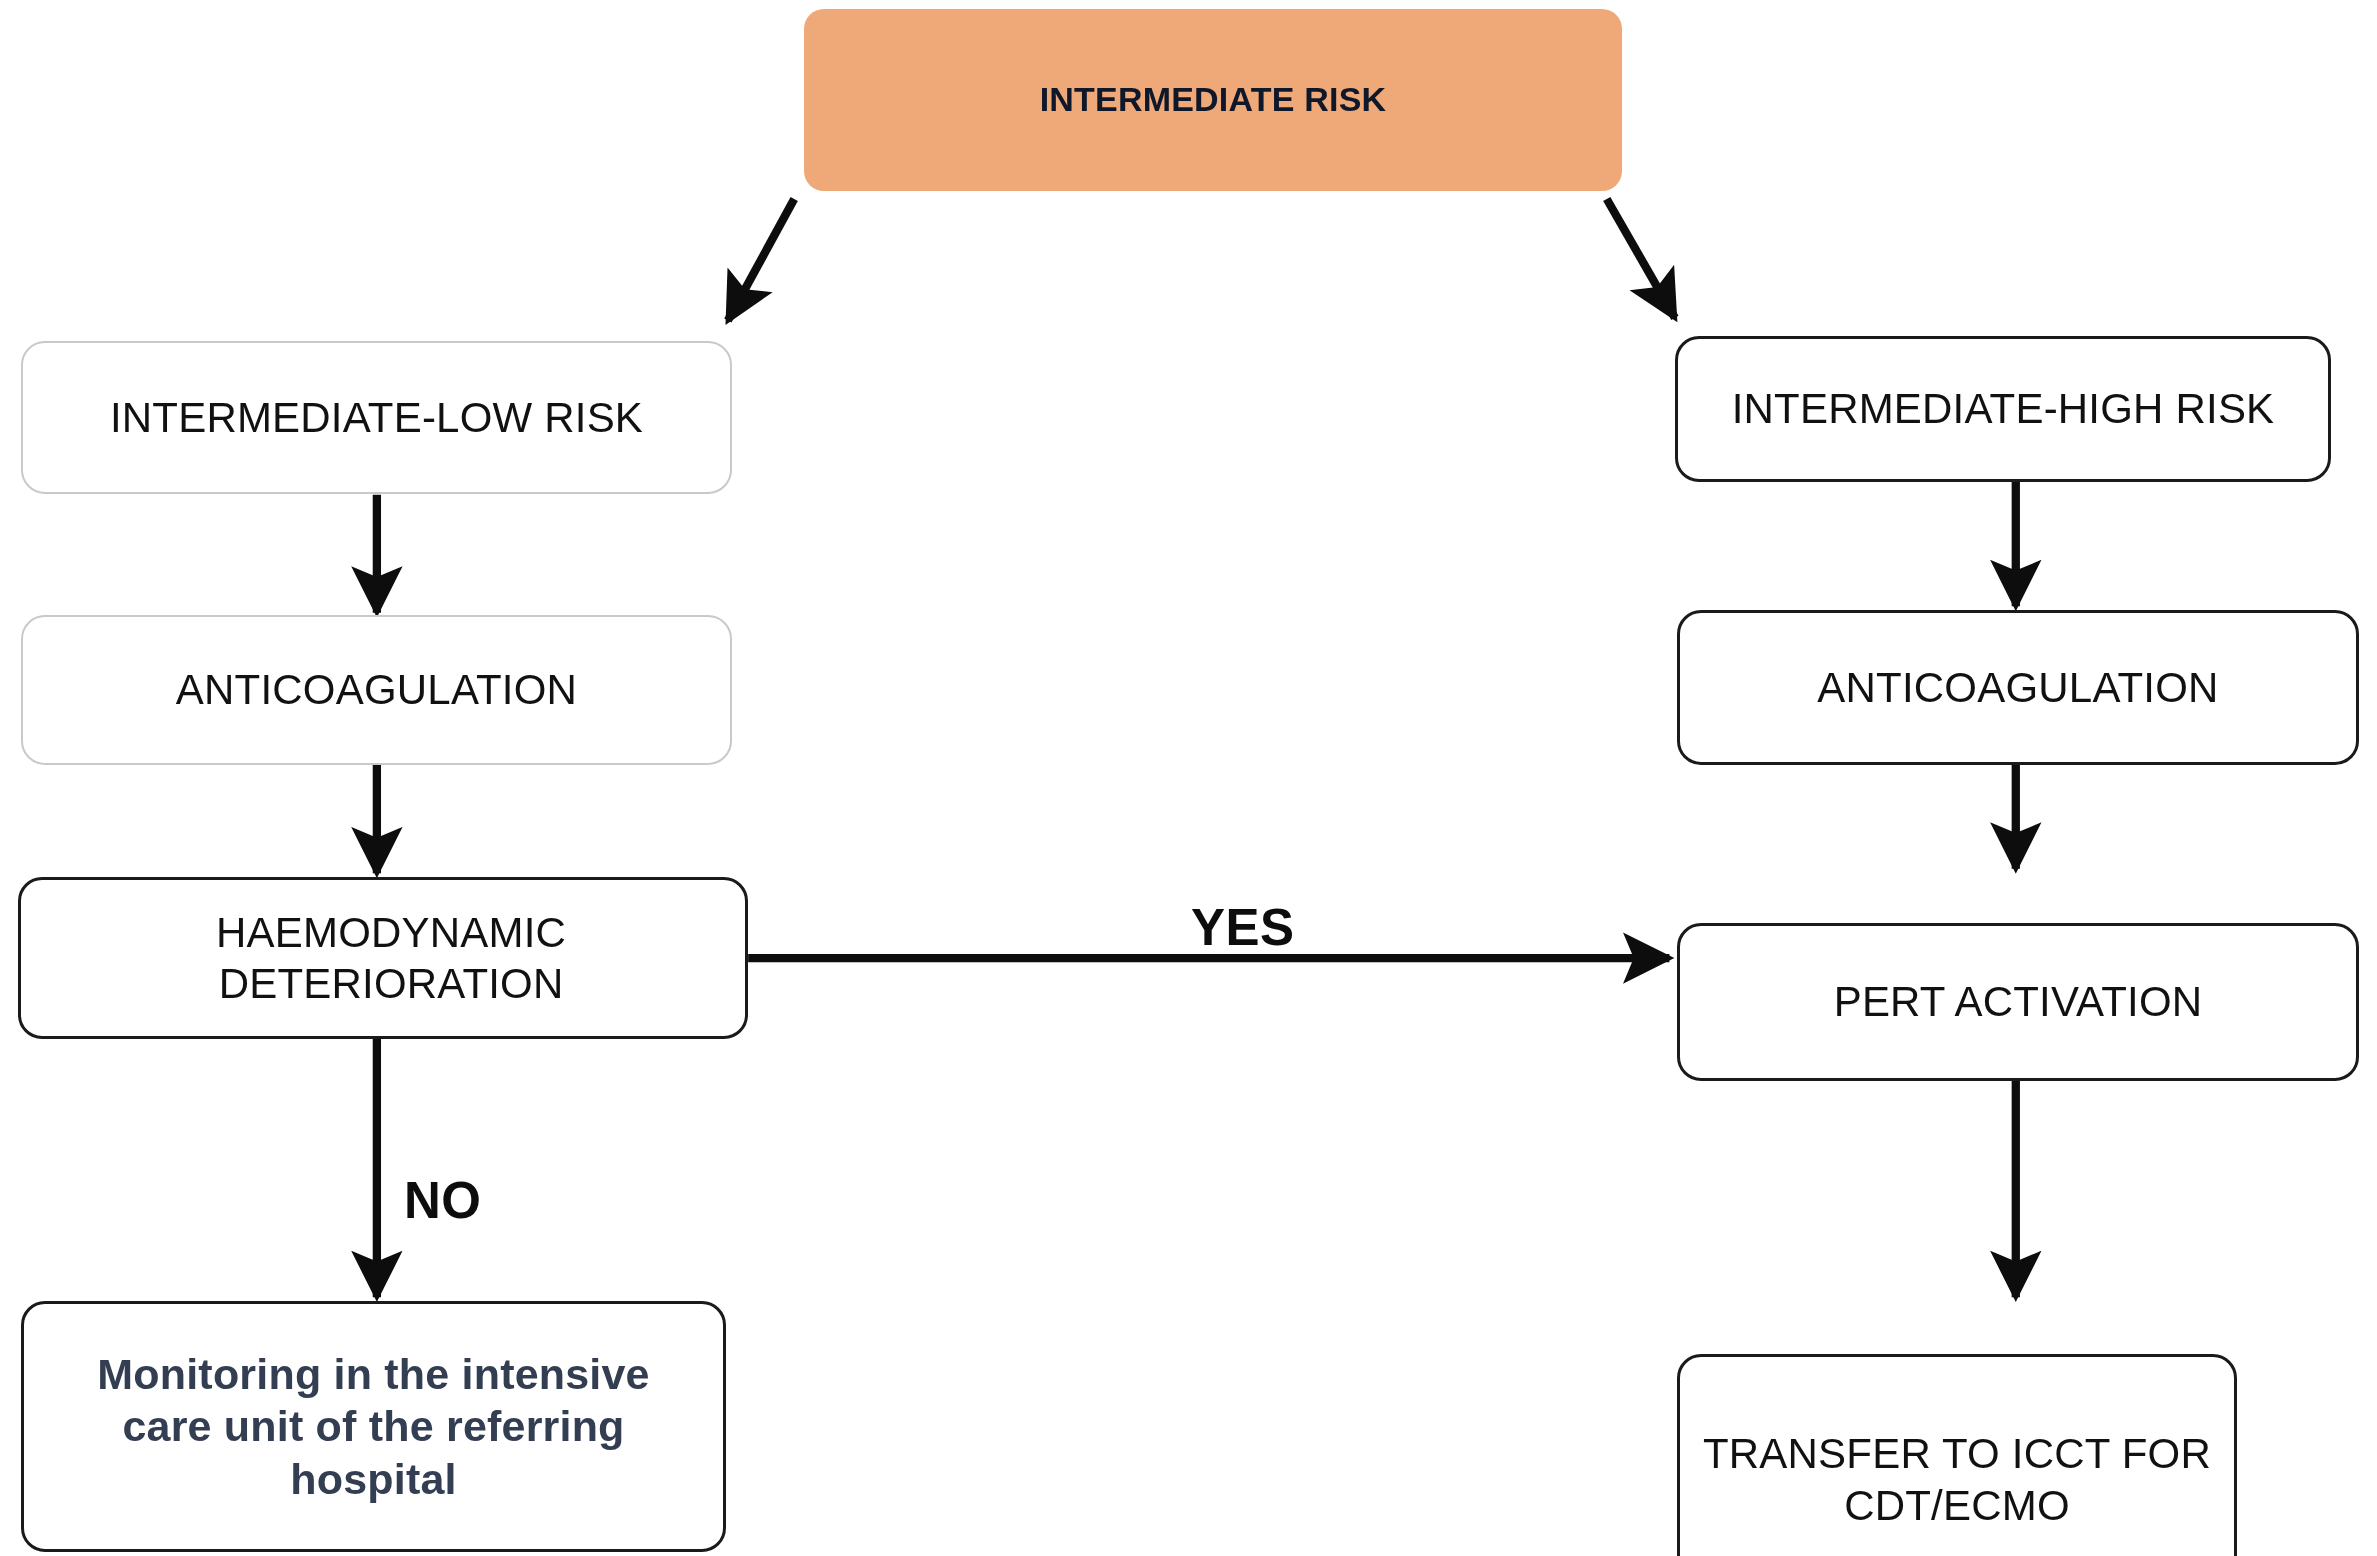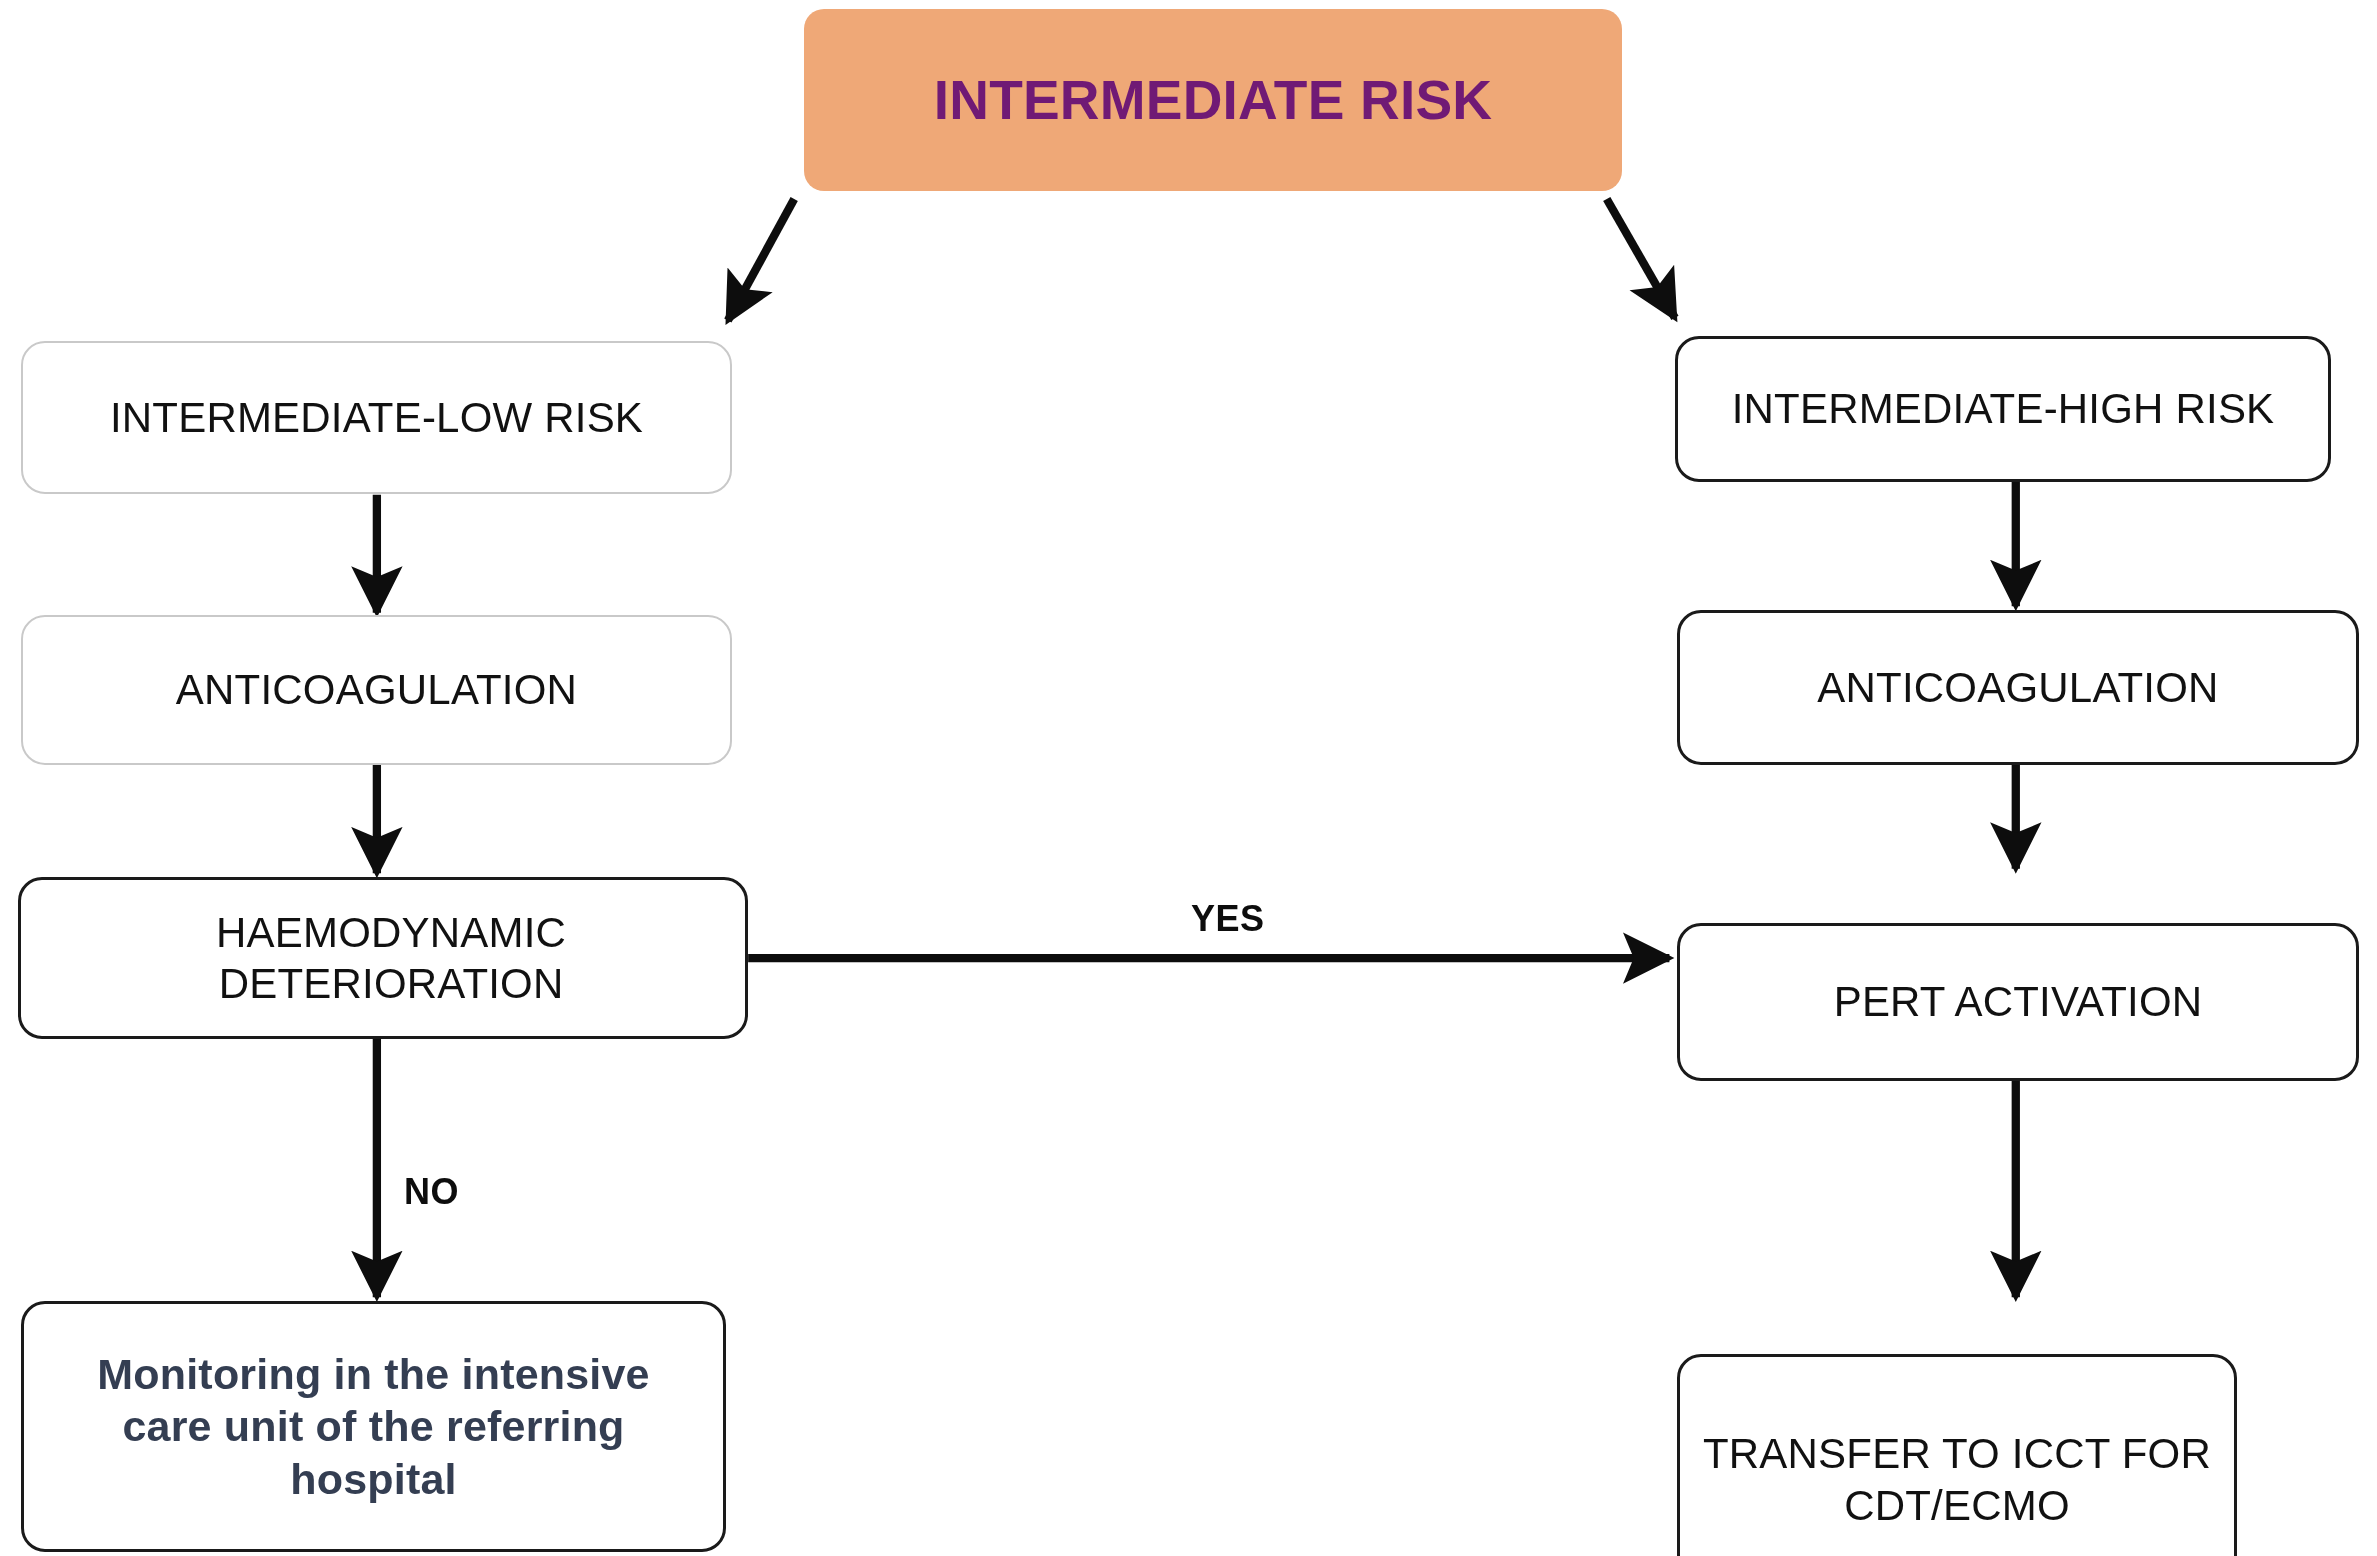--- a/index.html
+++ b/index.html
@@ -33,22 +33,22 @@
   .node-label {
     display: block;
     width: 100%;
     white-space: pre-line;
   }
   
   #node-root {
     background: #efa877;
     border: none;
     border-radius: 20px;
-    color: #701a75;
-    font-size: 55px;
+    color: #0f172a;
+    font-size: 34px;
     font-weight: 700;
   }
   
   .node-grey {
     border: 2.8px solid #c9c9c9;
     color: #111111;
     font-size: 42px;
     font-weight: 400;
     justify-content: center;
   }
@@ -60,21 +60,21 @@
     font-weight: 400;
   }
   .node-black.emphasis {
     color: #343e52;
     font-weight: 700;
     font-size: 43px;
   }
   
   .edge-label {
     position: absolute;
-    font-size: 36px;
+    font-size: 51px;
     font-weight: 700;
     color: #0d0d0d;
     letter-spacing: 0.5px;
     white-space: nowrap;
   }
   svg.edges {
     position: absolute;
     left: 0;
     top: 0;
     width: 2377px;

